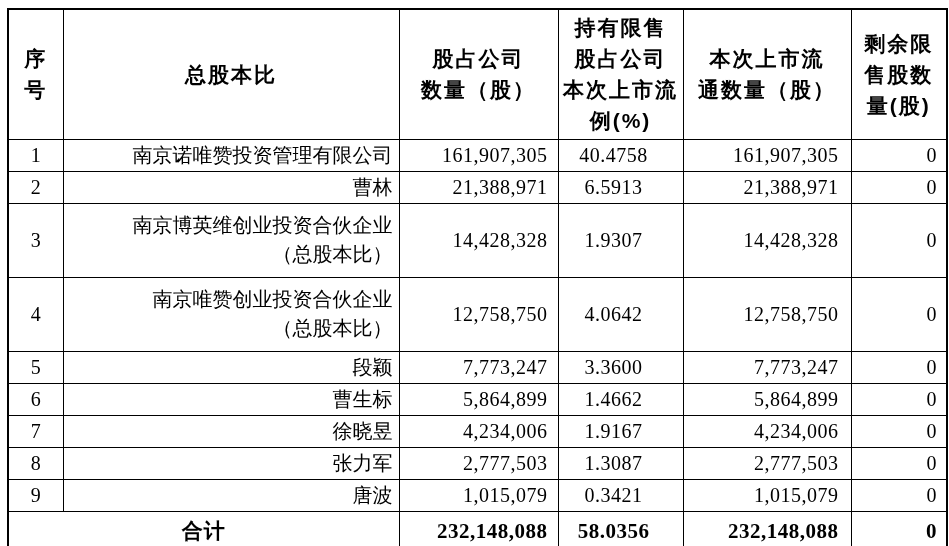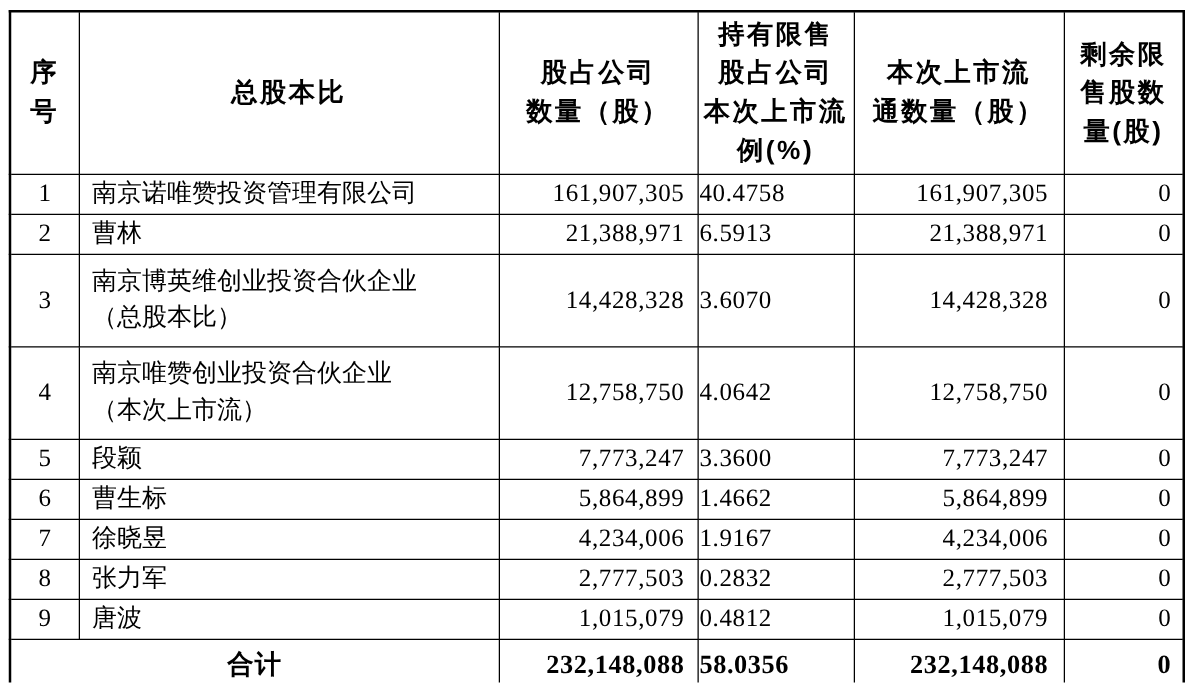--- a/index.html
+++ b/index.html
@@ -36,23 +36,23 @@
     white-space: pre-line;
     letter-spacing: 2px;
     padding: 0 2px;
   }
   
   table.shares td {
     font-size: 20px;
     line-height: 29px;
   }
   td.c-idx  { text-align: center; }
-  td.c-name { text-align: left; padding-left: 10px; padding-right: 6px; white-space: pre-line; }
+  td.c-name { text-align: right; padding-left: 10px; padding-right: 6px; white-space: pre-line; }
   td.c-num  { text-align: right; padding-right: 10px; letter-spacing: 0.5px; }
-  td.c-pct  { text-align: left; padding-right: 15px; letter-spacing: 0.5px; }
+  td.c-pct  { text-align: center; padding-right: 15px; letter-spacing: 0.5px; }
   td.c-lst  { text-align: right; padding-right: 12px; letter-spacing: 0.5px; }
   td.c-rem  { text-align: right; padding-right: 9px;  letter-spacing: 0.5px; }
   
   tr.rh-s { height: 30px; }
   tr.rh-l { height: 74px; }
   tr.rh-t { height: 42px; }
   
   tr.total-row td {
     font-weight: bold;
     font-size: 21px;
@@ -104,28 +104,28 @@
       <td class="c-num">21,388,971</td>
       <td class="c-pct">6.5913</td>
       <td class="c-lst">21,388,971</td>
       <td class="c-rem">0</td>
     </tr>
     <tr class="rh-l">
       <td class="c-idx">3</td>
       <td class="c-name">南京博英维创业投资合伙企业
 （总股本比）</td>
       <td class="c-num">14,428,328</td>
-      <td class="c-pct">3.6070</td>
+      <td class="c-pct">1.9307</td>
       <td class="c-lst">14,428,328</td>
       <td class="c-rem">0</td>
     </tr>
     <tr class="rh-l">
       <td class="c-idx">4</td>
       <td class="c-name">南京唯赞创业投资合伙企业
-（本次上市流）</td>
+（总股本比）</td>
       <td class="c-num">12,758,750</td>
       <td class="c-pct">4.0642</td>
       <td class="c-lst">12,758,750</td>
       <td class="c-rem">0</td>
     </tr>
     <tr class="rh-s">
       <td class="c-idx">5</td>
       <td class="c-name">段颖</td>
       <td class="c-num">7,773,247</td>
       <td class="c-pct">3.3600</td>
@@ -145,29 +145,29 @@
       <td class="c-name">徐晓昱</td>
       <td class="c-num">4,234,006</td>
       <td class="c-pct">1.9167</td>
       <td class="c-lst">4,234,006</td>
       <td class="c-rem">0</td>
     </tr>
     <tr class="rh-s">
       <td class="c-idx">8</td>
       <td class="c-name">张力军</td>
       <td class="c-num">2,777,503</td>
-      <td class="c-pct">0.2832</td>
+      <td class="c-pct">1.3087</td>
       <td class="c-lst">2,777,503</td>
       <td class="c-rem">0</td>
     </tr>
     <tr class="rh-s">
       <td class="c-idx">9</td>
       <td class="c-name">唐波</td>
       <td class="c-num">1,015,079</td>
-      <td class="c-pct">0.4812</td>
+      <td class="c-pct">0.3421</td>
       <td class="c-lst">1,015,079</td>
       <td class="c-rem">0</td>
     </tr>
     <tr class="rh-t total-row">
       <td class="c-label" colspan="2">合计</td>
       <td class="c-num">232,148,088</td>
       <td class="c-pct">58.0356</td>
       <td class="c-lst">232,148,088</td>
       <td class="c-rem">0</td>
     </tr>

